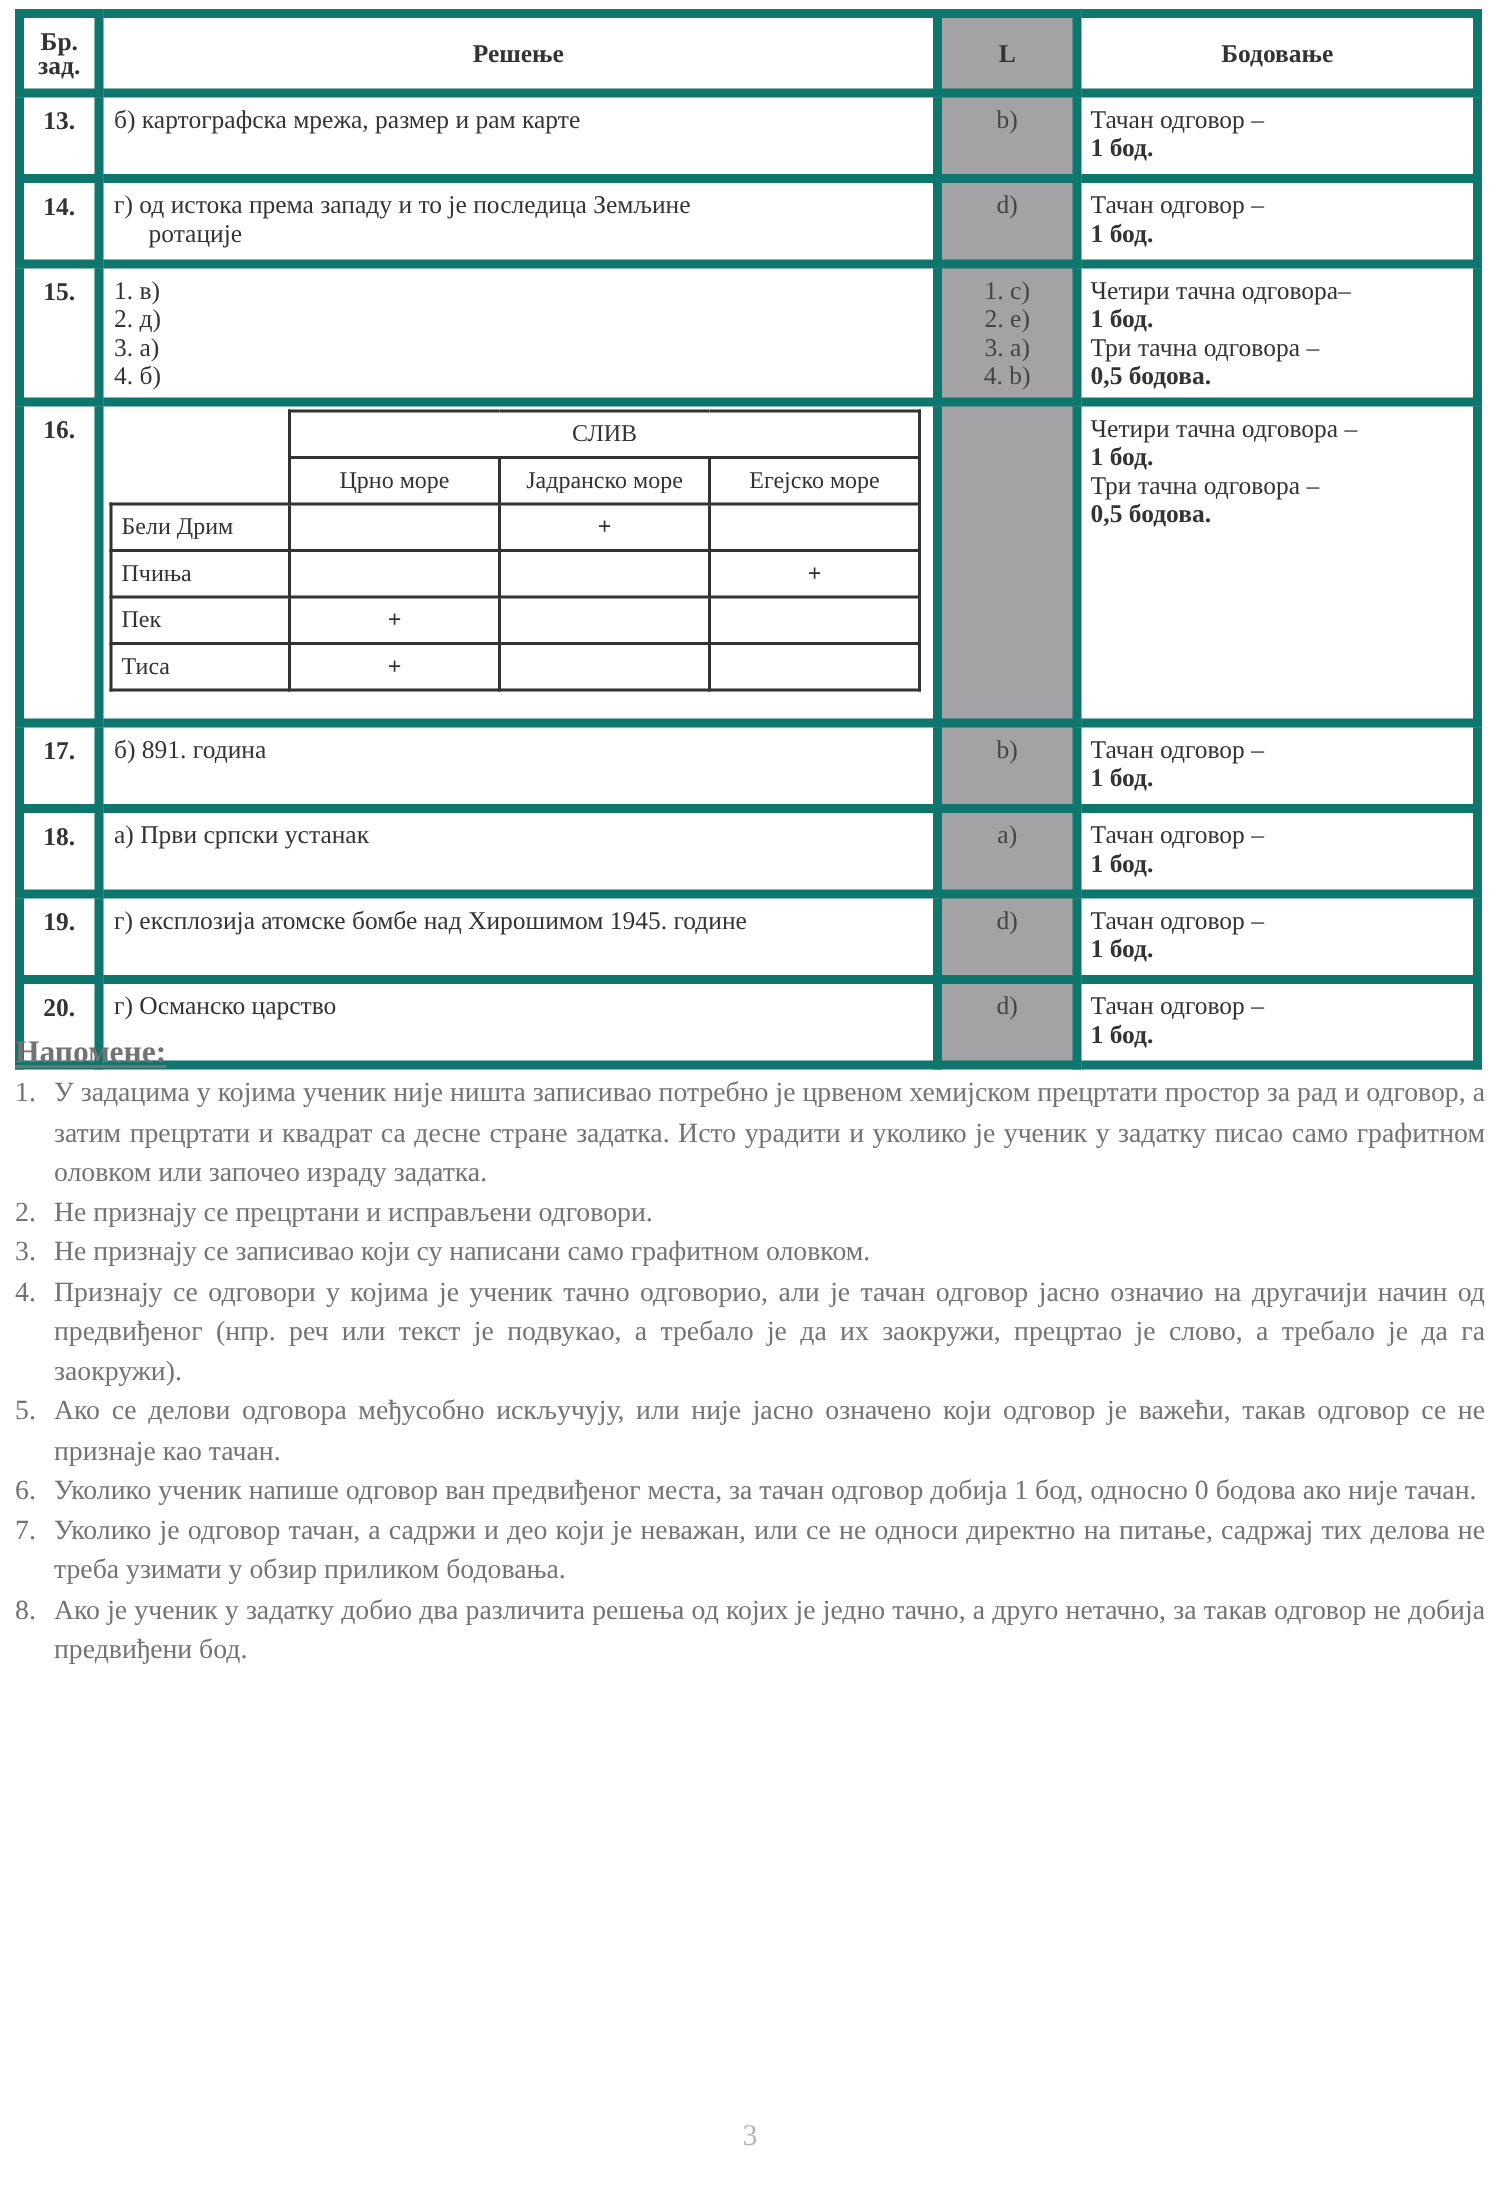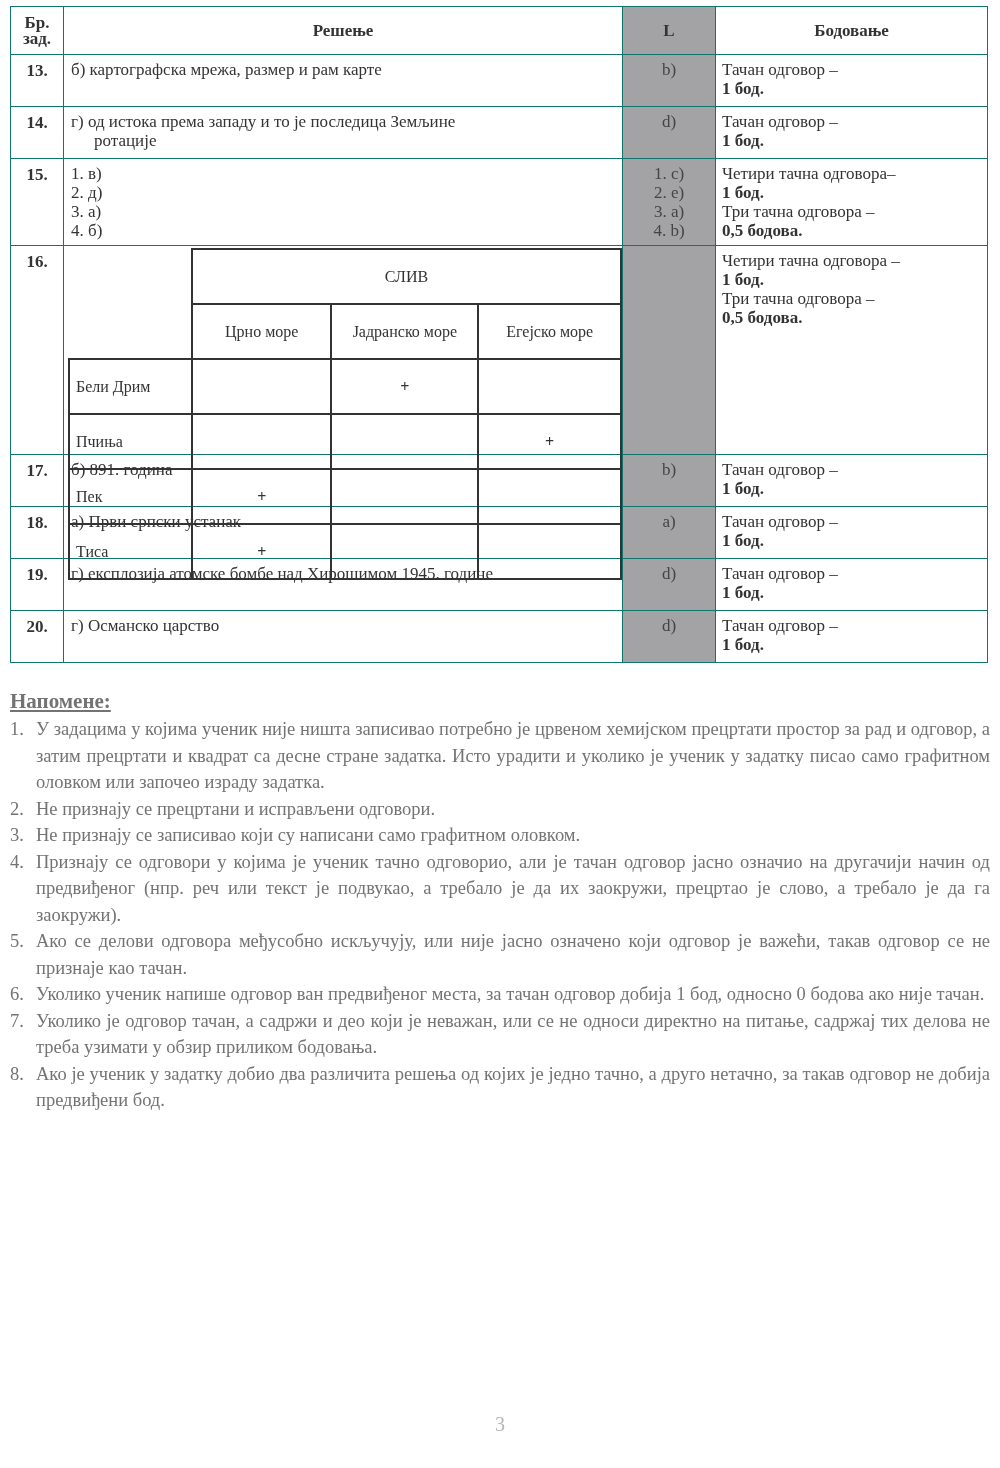--- a/index.html
+++ b/index.html
@@ -1,35 +1,35 @@
 <!DOCTYPE html>
 <html><head>
 <meta charset="utf-8">
 <style>
   html, body { margin:0; padding:0; background:#ffffff; }
   body { width:1000px; height:1468px; position:relative; font-family:"Liberation Serif","DejaVu Serif",serif; color:#333; overflow:hidden; }
   .answer-table { position:absolute; left:10px; top:6px; width:978px; border-collapse:collapse; table-layout:fixed; font-size:17px; }
-  .answer-table td, .answer-table th { border:1px solid #0f766e; vertical-align:top; padding:0; }
+  .answer-table td, .answer-table th { border:6px solid #0f766e; vertical-align:top; padding:0; }
   .answer-table th { font-weight:bold; font-size:17px; text-align:center; vertical-align:middle; height:47px; }
   .col-num { width:53px; }
   .col-sol { width:559px; }
   .col-l { width:93px; background:#a3a3a5; }
   .hdr-num { line-height:16px; font-size:16px; }
   .num-cell { font-weight:bold; text-align:center; padding-top:6px !important; }
   .sol-cell { padding:5px 6px 4px 7px !important; line-height:19px; }
   .l-cell { text-align:center; padding-top:5px !important; line-height:19px; background:#a3a3a5; color:#444; }
   .pts-cell { padding:5px 6px 4px 6px !important; line-height:19px;border-radius:17px; }
   .pts-cell .b { font-weight:bold; }
   .row-std td { height:42px;margin-top:34px; }
   .indent { padding-left:23px; display:block; }
   .list-line { display:block; }
   
   .basin-wrap { position:relative; height:196px; }
   .basin { position:absolute; left:4px; top:2px; border-collapse:collapse; font-size:16px; }
-  .basin td { border:2px solid #333; height:29px; text-align:center; vertical-align:middle; padding:12px; }
+  .basin td { border:2px solid #333; height:29px; text-align:center; vertical-align:middle; padding:0; }
   .basin td.empty-corner { border:none; }
   .basin td.river { text-align:left; padding-left:6px; width:111px; }
   .basin td.sea { width:138px; }
   .basin td.plus { font-weight:bold; }
   
   .notes { position:absolute; left:10px; top:688px; width:980px; font-size:18.5px; line-height:26.5px; color:#737373; }
   .notes h2 { margin:0 0 2px 0; font-size:21px; font-weight:bold; text-decoration:underline; line-height:26px; }
   .note { display:flex; text-align:justify; }
   .note .n { flex:0 0 auto; width:26px; }
   .note .t { flex:1; text-align:justify; }

